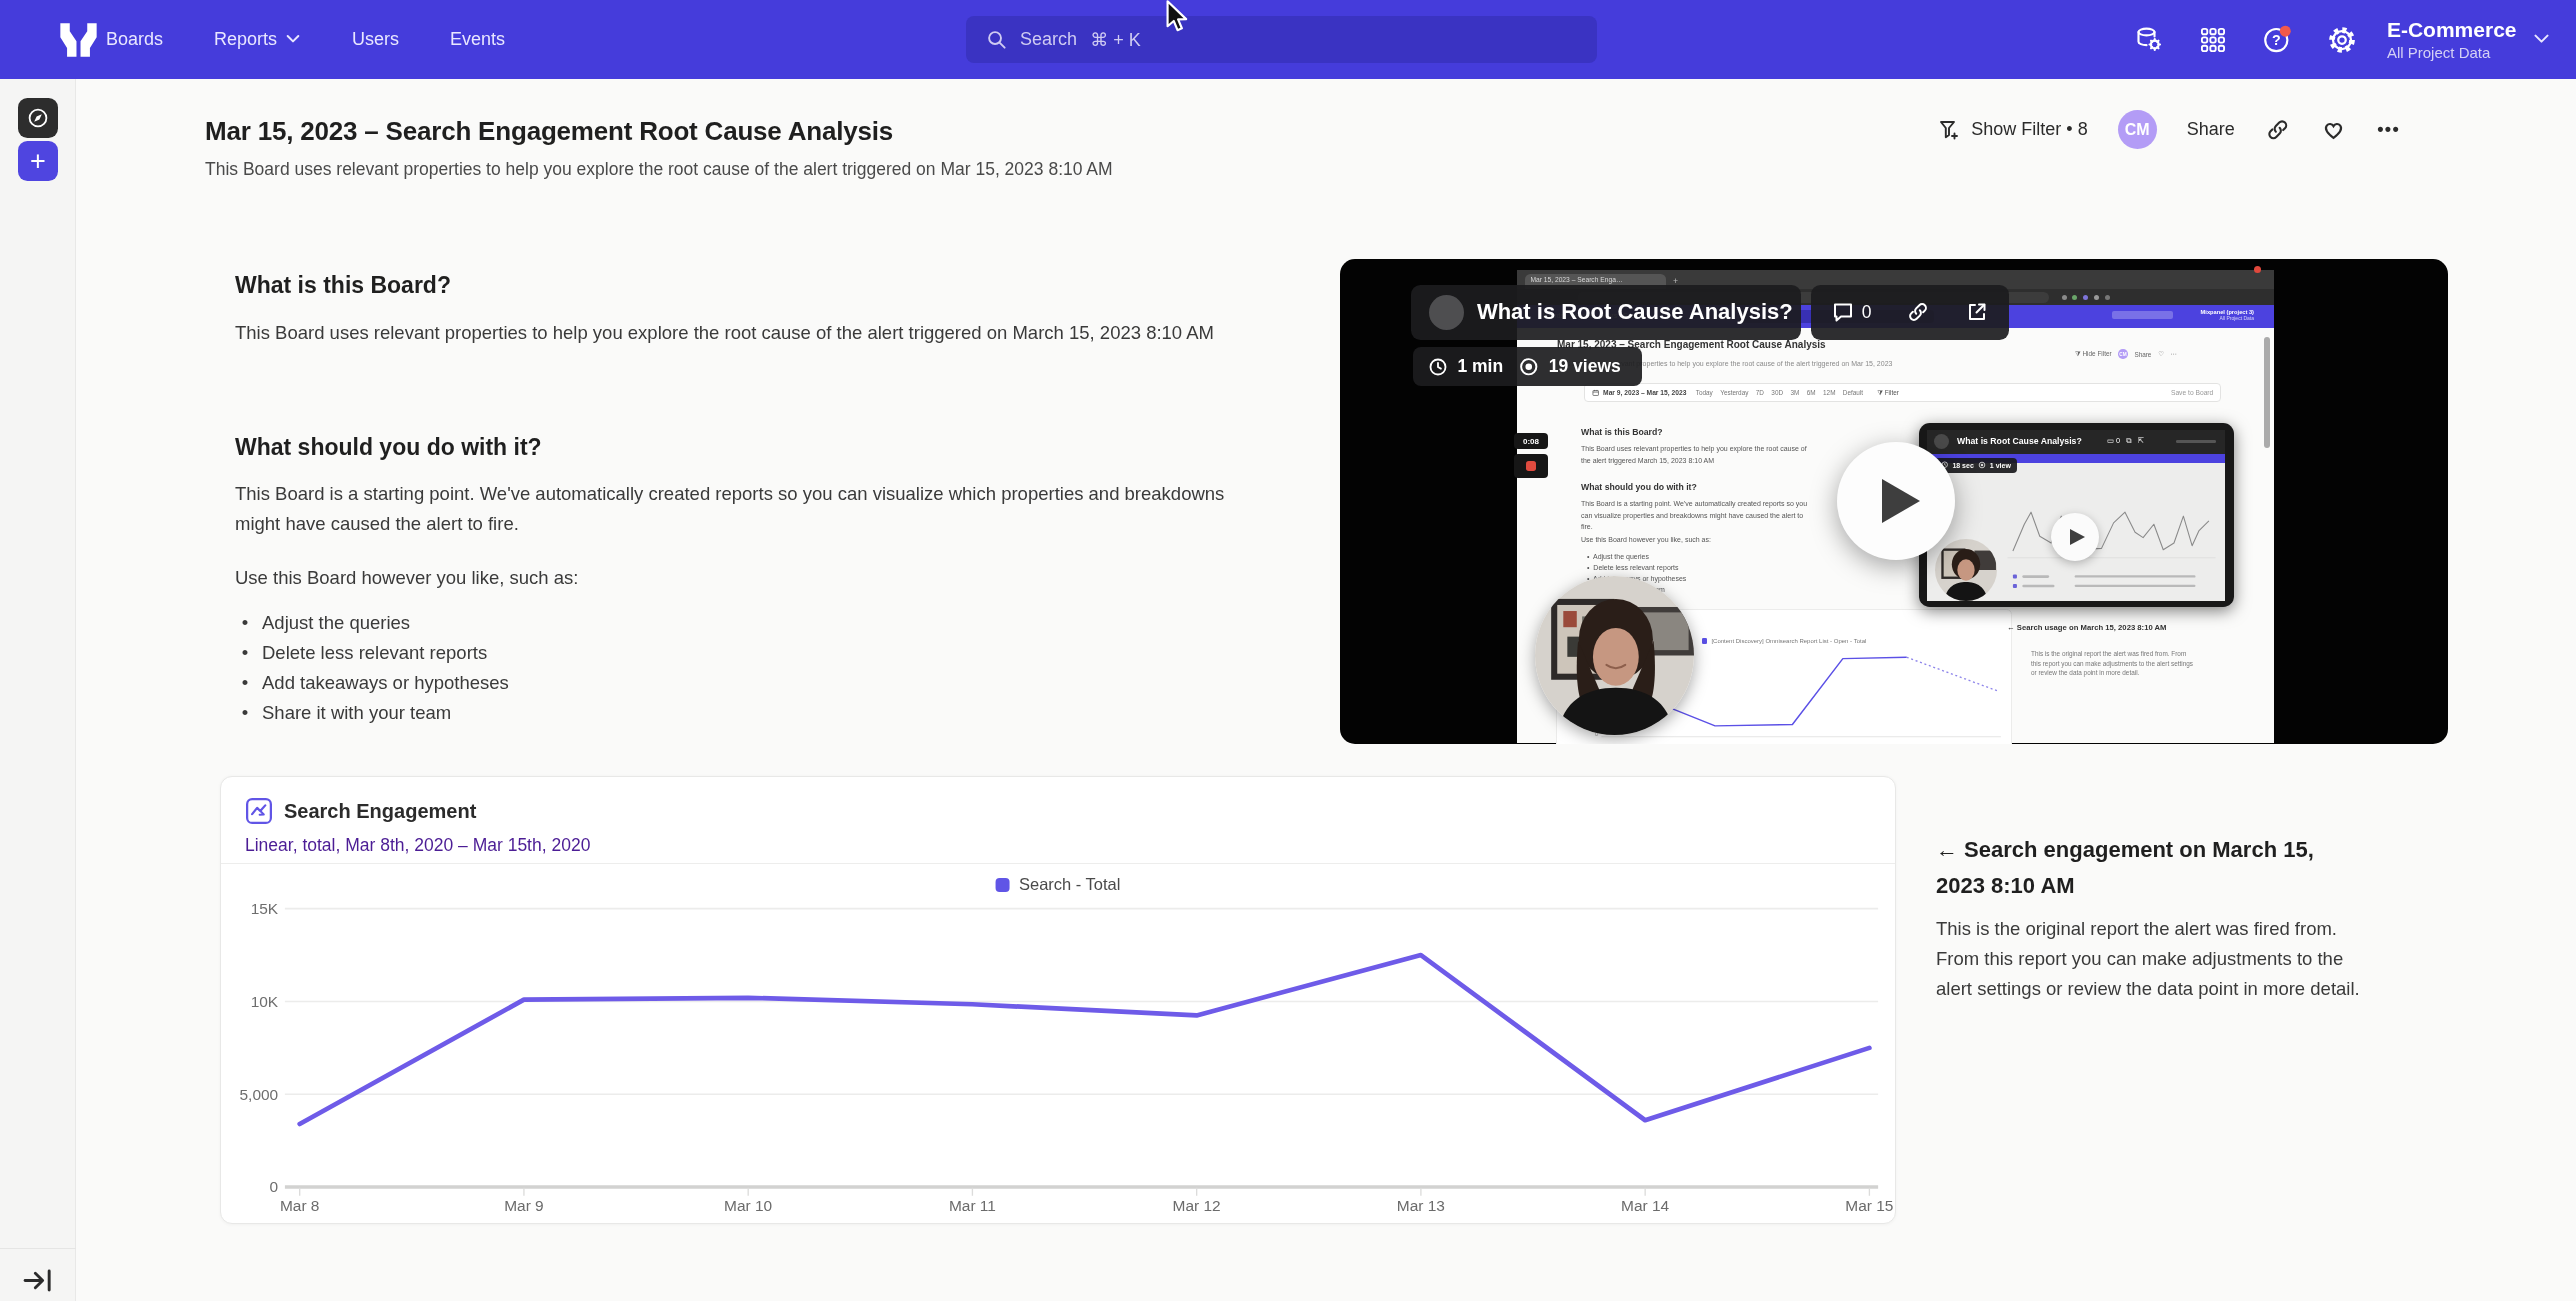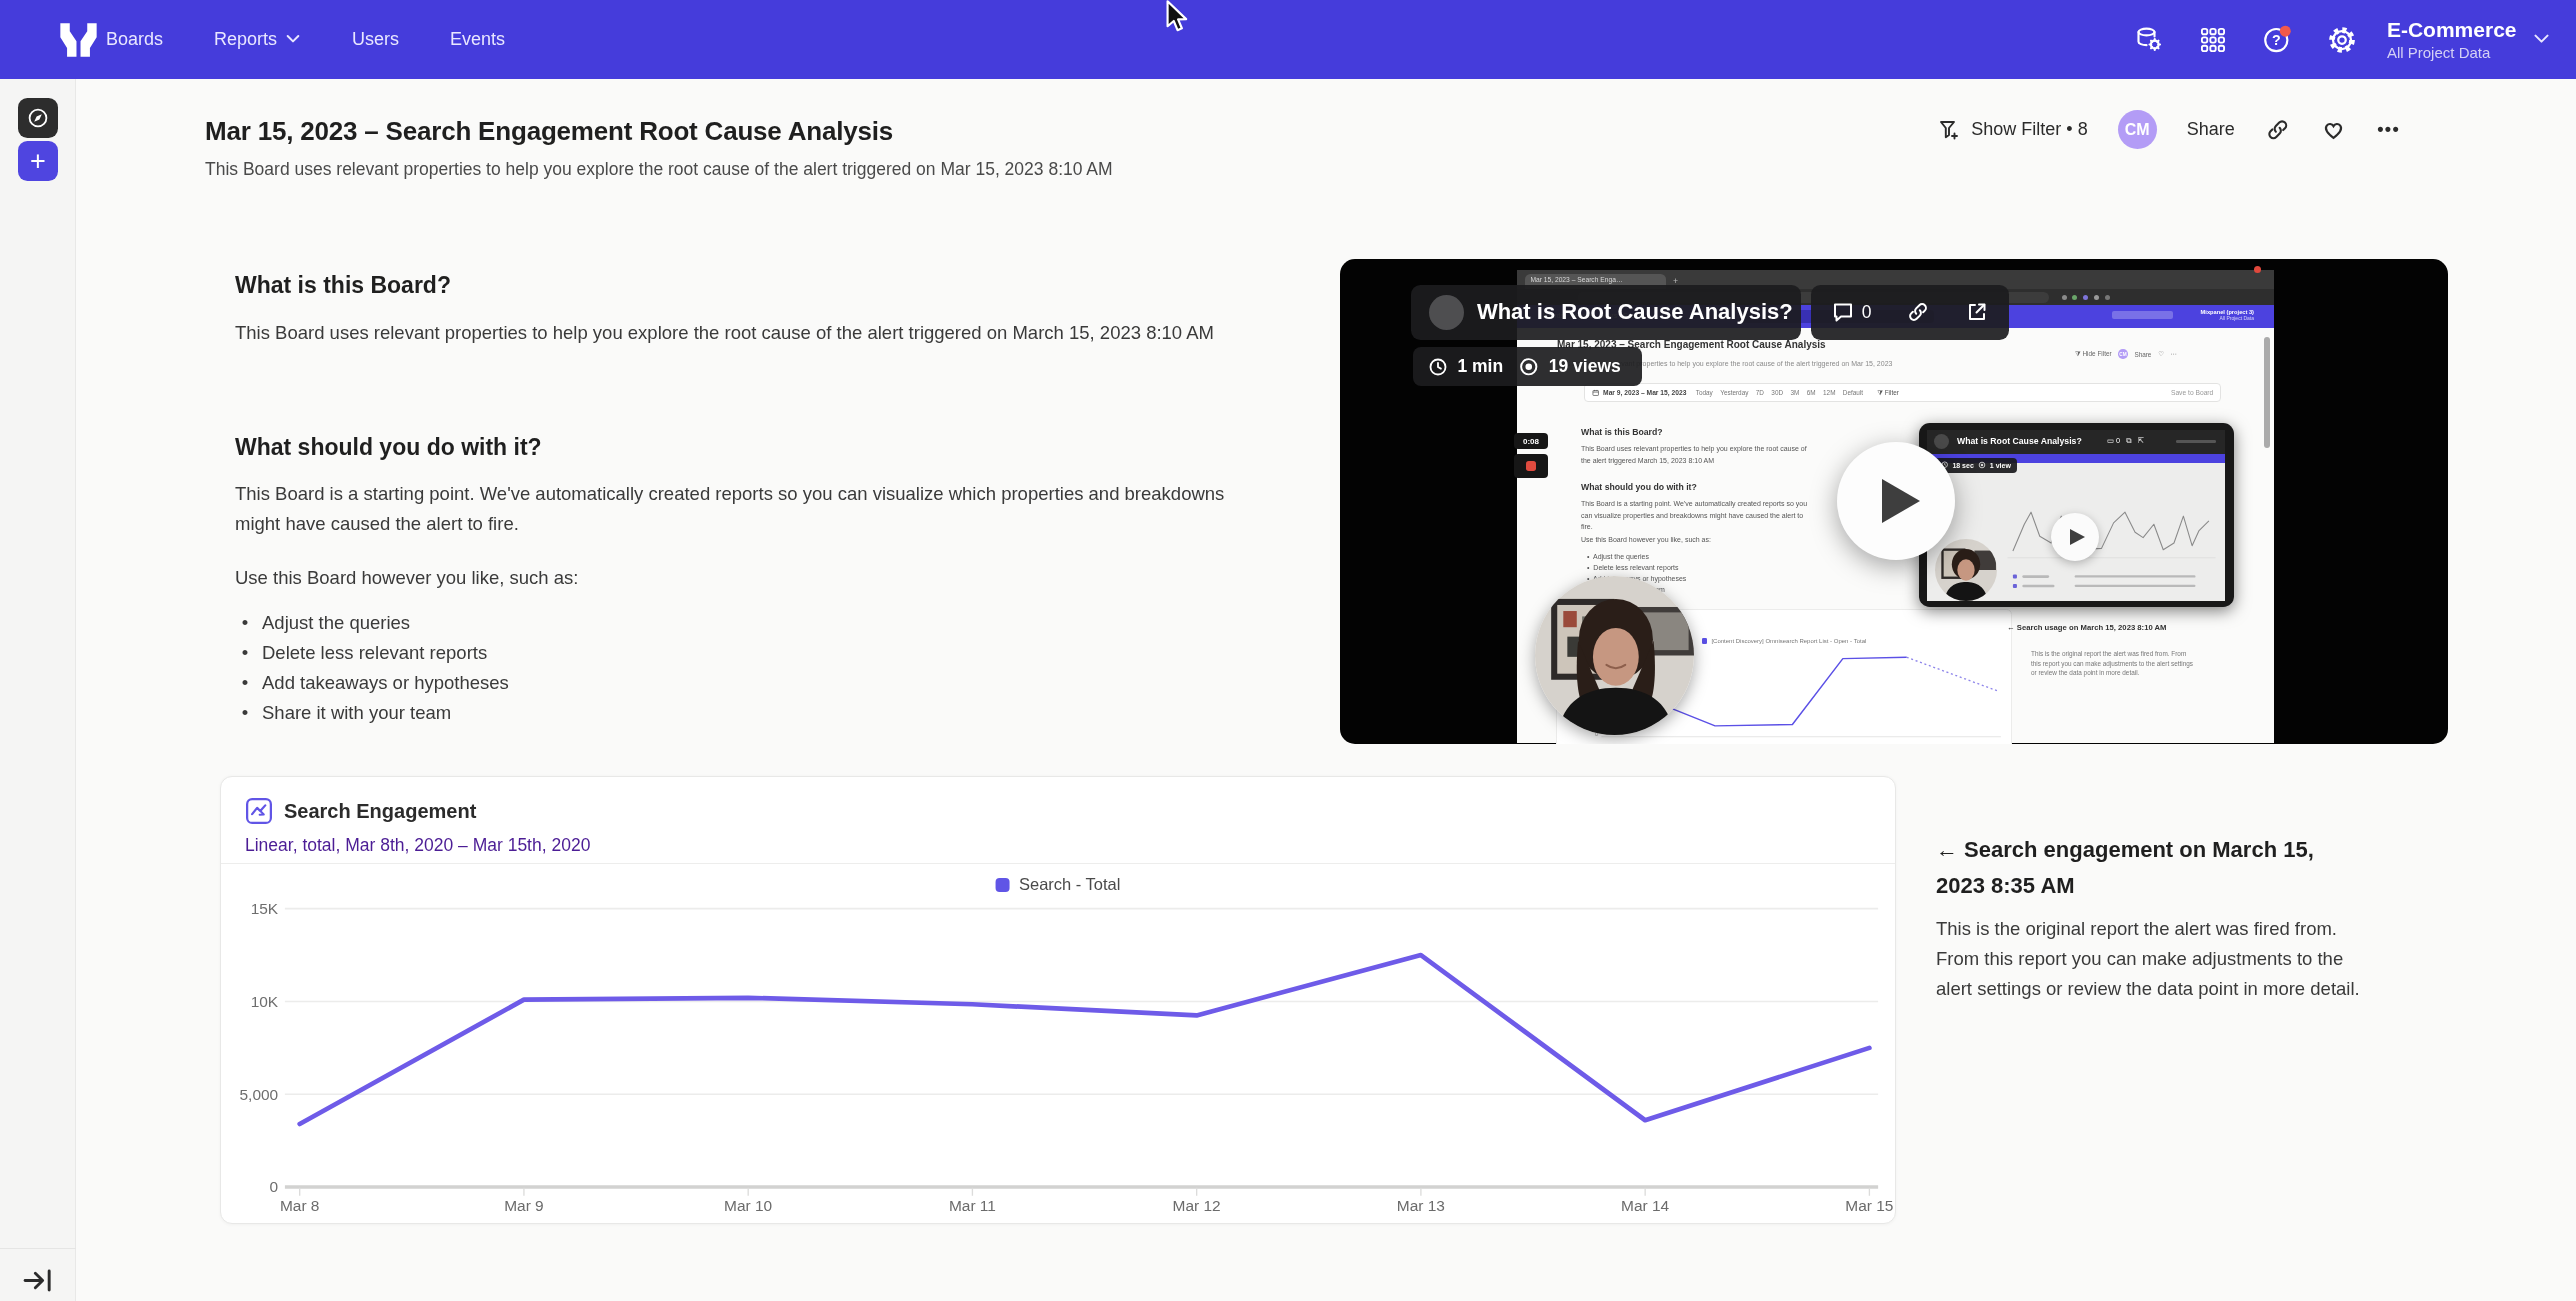--- a/index.html
+++ b/index.html
@@ -89,20 +89,30 @@
             </svg></span>
       </div>
       <div class="nav-item">
           <span>Users</span>
         </div>
       <div class="nav-item">
           <span>Events</span>
         </div>
     </div>
 
+    <div class="search-pill">
+      <span style="display:flex;">
+        <svg width="23" height="23" viewBox="0 0 24 24">
+            <circle cx="10.5" cy="10.5" r="6.2" stroke="#CFCBF2" stroke-width="2" fill="none"></circle>
+            <line x1="15.2" y1="15.2" x2="20.5" y2="20.5" stroke="#CFCBF2" stroke-width="2" stroke-linecap="round"></line>
+          </svg>
+      </span>
+      <span>Search</span>
+      <span style="margin-left:1.3px;">⌘ + K</span>
+    </div>
 
     <div class="top-icon" style="right:395px;">
       <svg width="30" height="30" viewBox="0 0 24 24" fill="none" stroke="#fff" stroke-width="1.7" stroke-linecap="round">
         <ellipse cx="10" cy="5.6" rx="6.4" ry="2.7"></ellipse>
         <path d="M3.6 5.6 V 13.4 c0 1.5 2.9 2.7 6.4 2.7"></path>
         <path d="M16.4 5.6 V 9.2"></path>
         <circle cx="16.6" cy="15.6" r="3.1"></circle>
         <path d="M16.6 11.2v1.4 M16.6 18.6V20 M12.4 15.6h1.4 M19.4 15.6h1.4 M13.6 12.6l1 1 M18.6 17.6l1 1 M19.6 12.6l-1 1 M14.6 17.6l-1 1"></path>
       </svg>
     </div>
@@ -457,21 +467,21 @@
         <line x1="1784.85" y1="483" x2="1784.85" y2="495" stroke="#DCDCDB" stroke-width="2"></line>
         <text x="1784.85" y="517" text-anchor="middle" font-size="23" fill="#6B6B6B">Mar 13</text>
         <line x1="2118.42" y1="483" x2="2118.42" y2="495" stroke="#DCDCDB" stroke-width="2"></line>
         <text x="2118.42" y="517" text-anchor="middle" font-size="23" fill="#6B6B6B">Mar 14</text>
         <line x1="2451.99" y1="483" x2="2451.99" y2="495" stroke="#DCDCDB" stroke-width="2"></line>
         <text x="2451.99" y="517" text-anchor="middle" font-size="23" fill="#6B6B6B">Mar 15</text>
         <polyline points="117,388.15999999999997 450.57,203.24 784.14,200.48000000000002 1117.71,210.14 1451.28,226.70000000000002 1784.85,137 2118.42,382.64 2451.99,275" fill="none" stroke="#6E5BE8" stroke-width="7" stroke-linejoin="round" stroke-linecap="round"></polyline>
       </svg>
   </div>
 
-  <div class="ann-title">← Search engagement on March 15, 2023 8:35 AM</div>
+  <div class="ann-title">← Search engagement on March 15, 2023 8:10 AM</div>
   <div class="ann-body">This is the original report the alert was fired from. From this report you can make adjustments to the alert settings or review the data point in more detail.</div>
 
   <div class="abs" style="left:1162px;top:0;">
     <svg width="30" height="35" viewBox="0 0 22 26">
       <path d="M4 1 L4 19.5 L8.6 15.6 L11.4 22.4 L14.6 21 L11.8 14.4 L17.8 14.2 Z" fill="#111" stroke="#fff" stroke-width="1.6" stroke-linejoin="round"></path>
     </svg>
   </div>
 
 </div>
 

